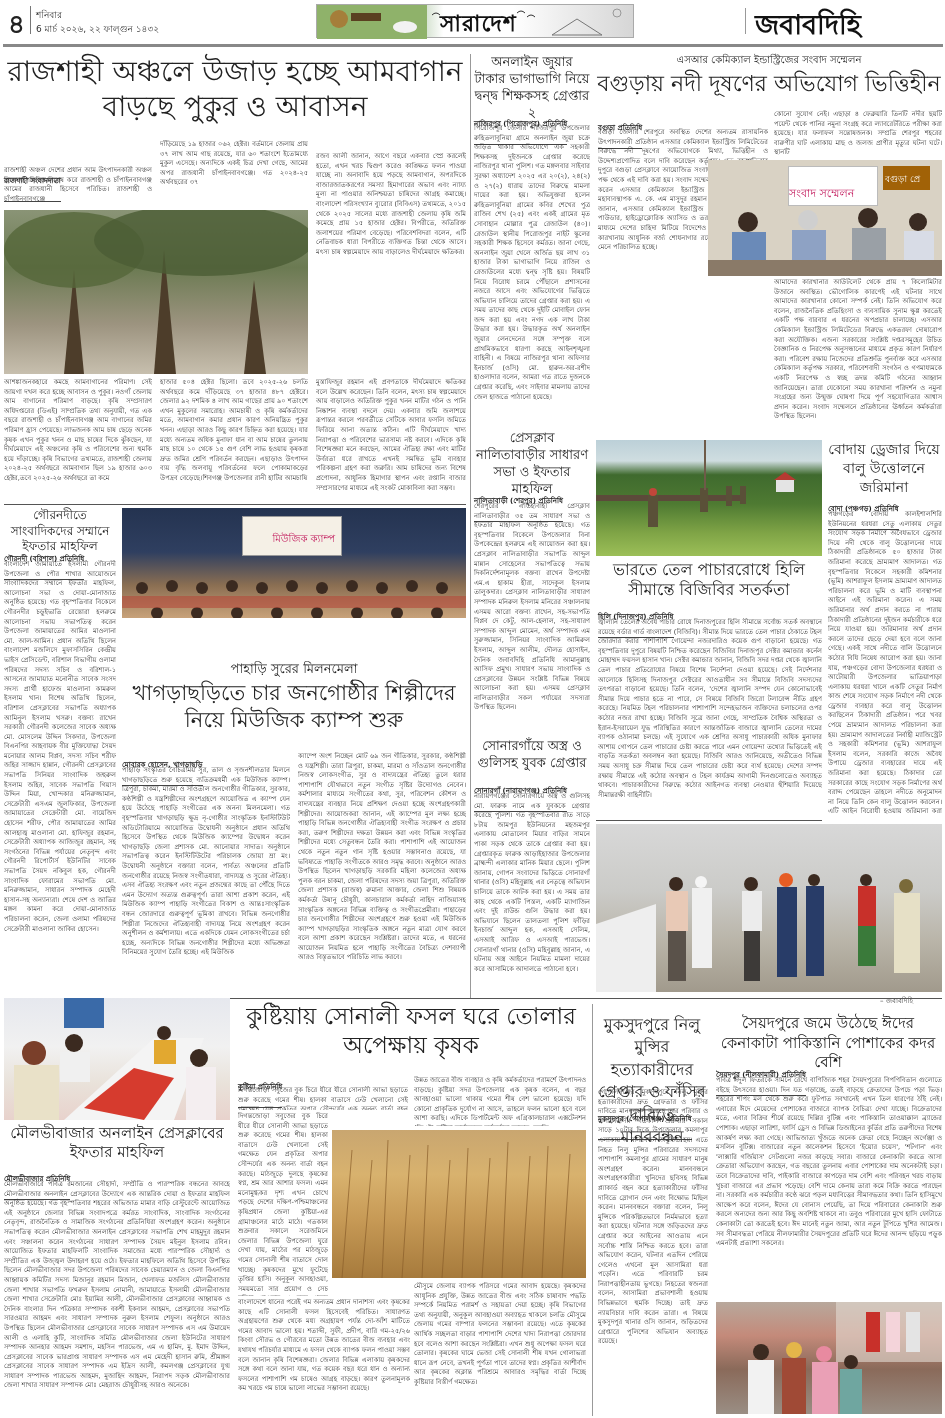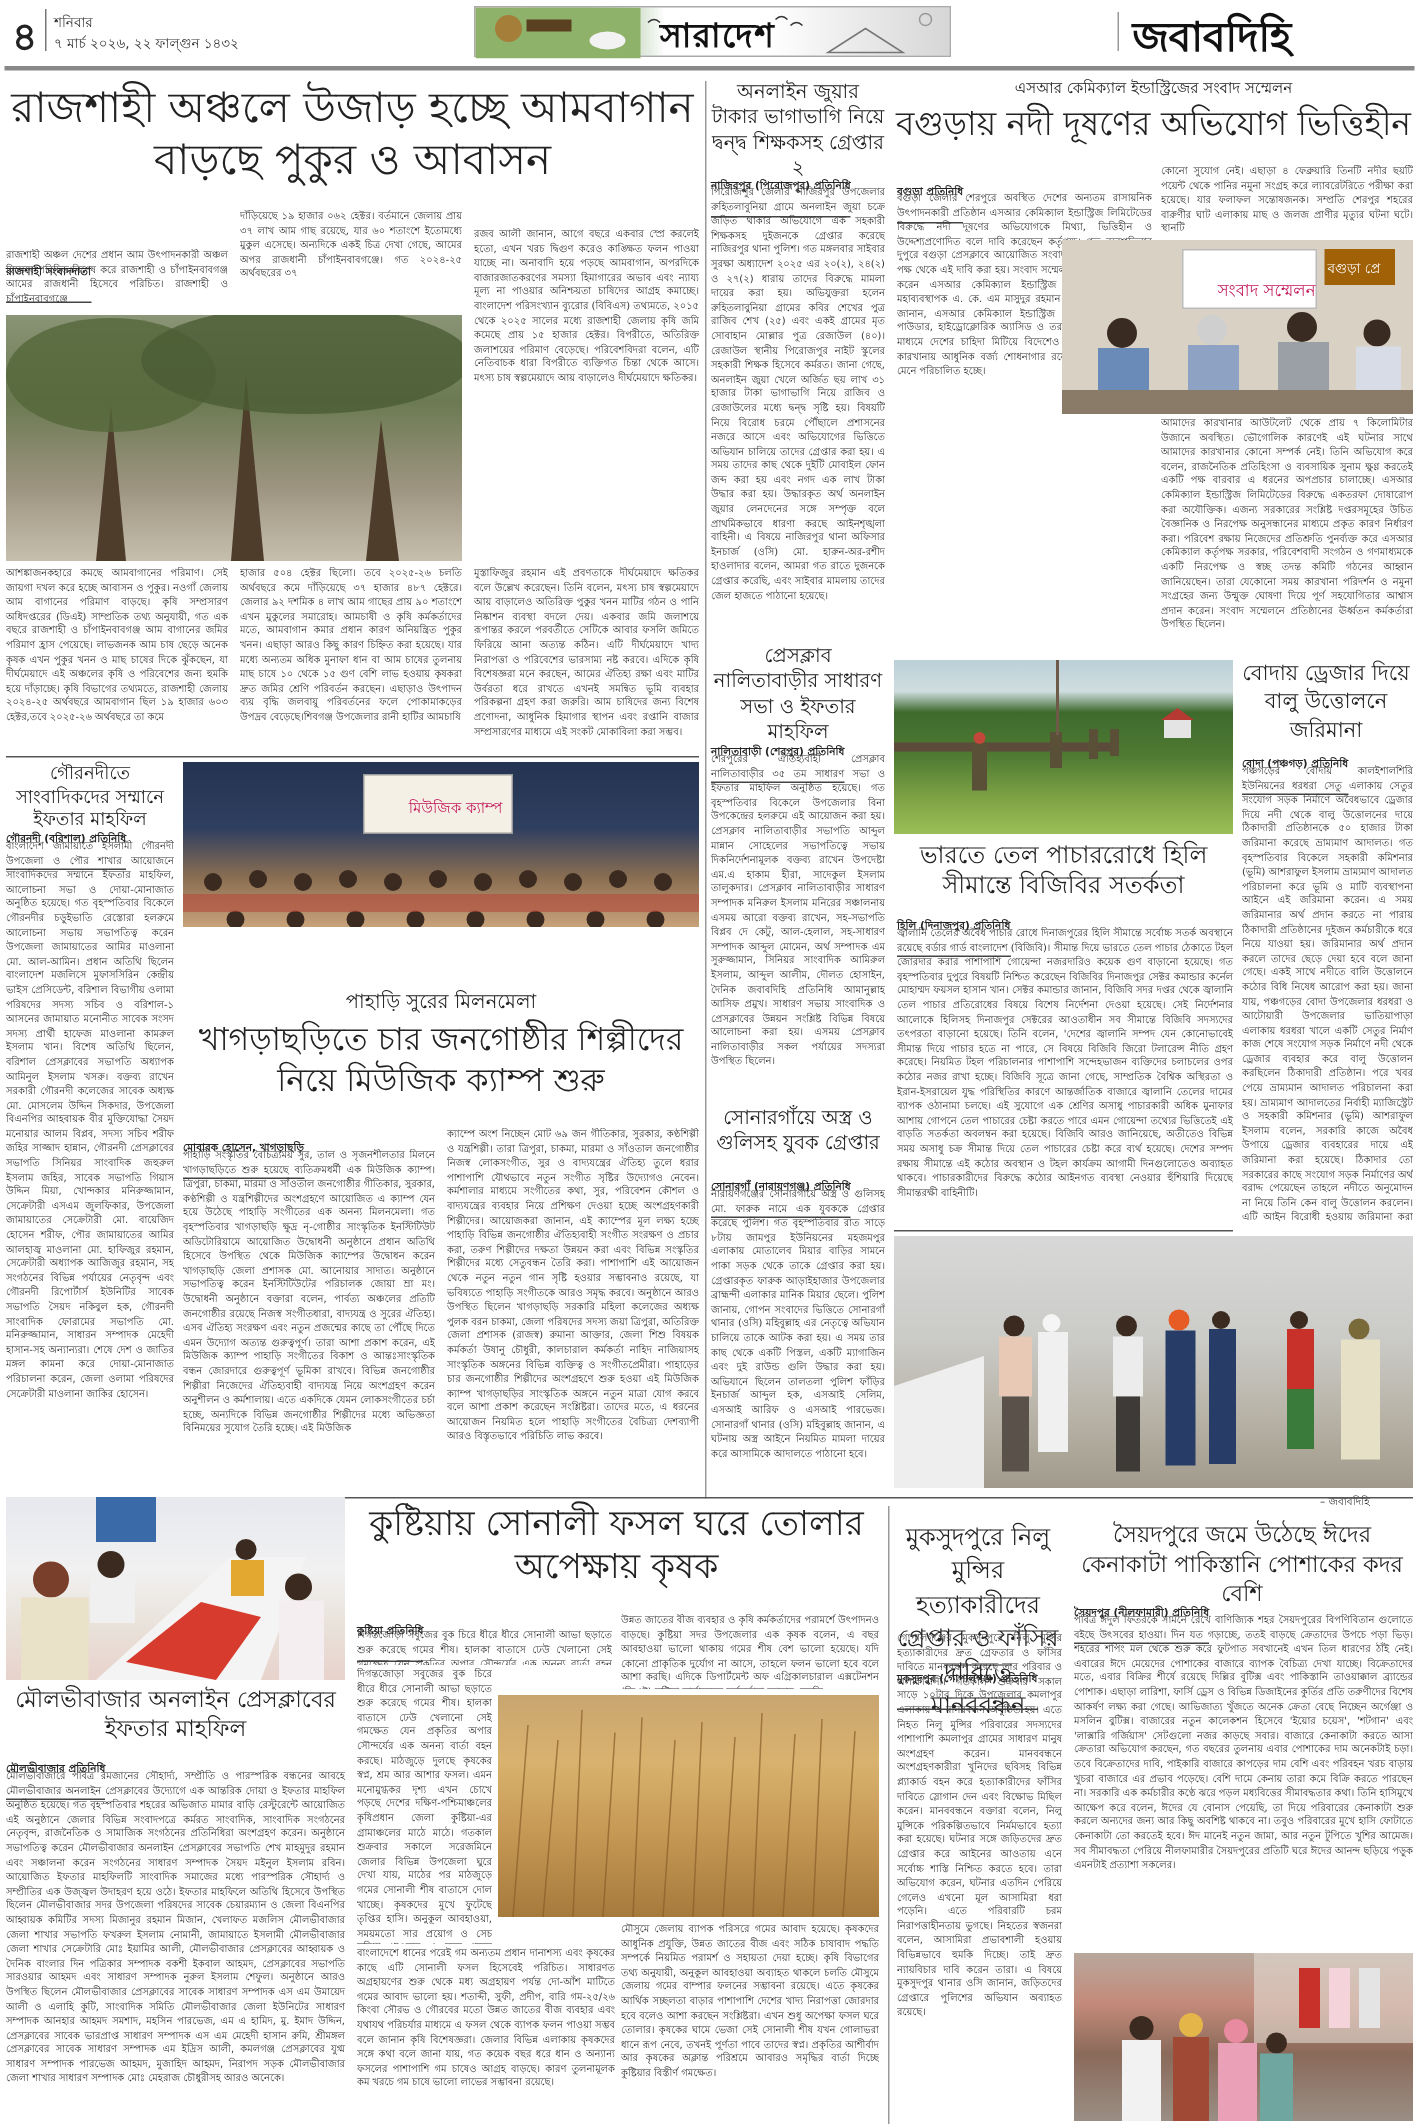--- a/index.html
+++ b/index.html
@@ -24,21 +24,21 @@
 .vrule{width:1px;background:#999}
 .credit{font-size:7px;color:#333}
 </style>
 </head>
 <body>
 
 <div class="abs masthead">
   <div class="abs pagenum">৪</div>
   <div class="abs vsep"></div>
   <div class="abs day">শনিবার</div>
-  <div class="abs date">৭ মার্চ ২০২৬, ২২ ফাল্গুন ১৪৩২</div>
+  <div class="abs date">6 মার্চ ২০২৬, ২২ ফাল্গুন ১৪৩২</div>
   <div class="abs banner">
     <svg width="318" height="34">
       <rect x="0" y="0" width="110" height="34" fill="#8fb26a"></rect>
       <circle cx="22" cy="14" r="9" fill="#a57e3a"></circle>
       <rect x="34" y="8" width="30" height="8" fill="#5a4020"></rect>
       <ellipse cx="88" cy="22" rx="12" ry="6" fill="#f2f2f2"></ellipse>
       <path d="M235 30 L260 14 L285 30 Z" fill="none" stroke="#777"></path>
       <circle cx="300" cy="8" r="4" fill="none" stroke="#999"></circle>
       <path d="M115 10 q4 -4 8 0 M125 14 q4 -4 8 0 M200 8 q4 -4 8 0 M210 12 q4 -4 8 0" stroke="#333" fill="none"></path>
     </svg>
@@ -71,21 +71,21 @@
 <div class="abs hl" style="left:474px;top:54px;width:116px;font-size:13px;line-height:1.3">অনলাইন জুয়ার টাকার ভাগাভাগি নিয়ে দ্বন্দ্ব শিক্ষকসহ গ্রেপ্তার ২</div>
 <div class="abs" style="left:474px;top:111px"><span class="byline">নাজিরপুর (পিরোজপুর) প্রতিনিধি</span></div>
 <div class="abs body" style="left:474px;top:124px;width:116px;height:302px">পিরোজপুর জেলার নাজিরপুর উপজেলার রুহিতলাবুনিয়া গ্রামে অনলাইন জুয়া চক্রে জড়িত থাকার অভিযোগে এক সহকারী শিক্ষকসহ দুইজনকে গ্রেপ্তার করেছে নাজিরপুর থানা পুলিশ। গত মঙ্গলবার সাইবার সুরক্ষা অধ্যাদেশ ২০২৫ এর ২০(২), ২৪(২) ও ২৭(২) ধারায় তাদের বিরুদ্ধে মামলা দায়ের করা হয়। অভিযুক্তরা হলেন রুহিতলাবুনিয়া গ্রামের কবির শেখের পুত্র রাজিব শেখ (২৫) এবং একই গ্রামের মৃত সোবাহান মোল্লার পুত্র রেজাউল (৪০)। রেজাউল স্থানীয় পিরোজপুর নাইট স্কুলের সহকারী শিক্ষক হিসেবে কর্মরত। জানা গেছে, অনলাইন জুয়া খেলে অর্জিত ছয় লাখ ৩১ হাজার টাকা ভাগাভাগি নিয়ে রাজিব ও রেজাউলের মধ্যে দ্বন্দ্ব সৃষ্টি হয়। বিষয়টি নিয়ে বিরোধ চরমে পৌঁছালে প্রশাসনের নজরে আসে এবং অভিযোগের ভিত্তিতে অভিযান চালিয়ে তাদের গ্রেপ্তার করা হয়। এ সময় তাদের কাছ থেকে দুইটি মোবাইল ফোন জব্দ করা হয় এবং নগদ এক লাখ টাকা উদ্ধার করা হয়। উদ্ধারকৃত অর্থ অনলাইন জুয়ার লেনদেনের সঙ্গে সম্পৃক্ত বলে প্রাথমিকভাবে ধারণা করছে আইনশৃঙ্খলা বাহিনী। এ বিষয়ে নাজিরপুর থানা অফিসার ইনচার্জ (ওসি) মো. হারুন-অর-রশীদ হাওলাদার বলেন, আমরা গত রাতে দুজনকে গ্রেপ্তার করেছি, এবং সাইবার মামলায় তাদের জেল হাজতে পাঠানো হয়েছে।</div>
 
 <div class="abs hl" style="left:596px;top:54px;width:346px;font-size:10px">এসআর কেমিক্যাল ইন্ডাস্ট্রিজের সংবাদ সম্মেলন</div>
 <div class="abs hl" style="left:596px;top:72px;width:346px;font-size:22px">বগুড়ায় নদী দূষণের অভিযোগ ভিত্তিহীন</div>
 <div class="abs" style="left:598px;top:115px"><span class="byline">বগুড়া প্রতিনিধি</span></div>
 <div class="abs body" style="left:598px;top:128px;width:170px;height:308px">বগুড়া জেলার শেরপুরে অবস্থিত দেশের অন্যতম রাসায়নিক উৎপাদনকারী প্রতিষ্ঠান এসআর কেমিক্যাল ইন্ডাস্ট্রিজ লিমিটেডের বিরুদ্ধে নদী দূষণের অভিযোগকে মিথ্যা, ভিত্তিহীন ও উদ্দেশ্যপ্রণোদিত বলে দাবি করেছেন কর্তৃপক্ষ। গত বৃহস্পতিবার দুপুরে বগুড়া প্রেসক্লাবে আয়োজিত সংবাদ সম্মেলনে প্রতিষ্ঠানের পক্ষ থেকে এই দাবি করা হয়। সংবাদ সম্মেলনে লিখিত বক্তব্য পাঠ করেন এসআর কেমিক্যাল ইন্ডাস্ট্রিজ লিমিটেডের সহকারী মহাব্যবস্থাপক এ. কে. এম মাসুদুর রহমান। লিখিত বক্তব্যে তিনি জানান, এসআর কেমিক্যাল ইন্ডাস্ট্রিজ কস্টিক সোডা, ব্লিচিং পাউডার, হাইড্রোক্লোরিক অ্যাসিড ও তরল ক্লোরিন উৎপাদনের মাধ্যমে দেশের চাহিদা মিটিয়ে বিদেশেও রপ্তানি করে আসছে। কারখানায় আধুনিক বর্জ্য শোধনাগার রয়েছে এবং সকল নিয়ম মেনে পরিচালিত হচ্ছে।</div>
 <div class="abs body" style="left:774px;top:110px;width:168px;height:48px">কোনো সুযোগ নেই। এছাড়া ৪ ফেব্রুয়ারি তিনটি নদীর ছয়টি পয়েন্ট থেকে পানির নমুনা সংগ্রহ করে ল্যাবরেটরিতে পরীক্ষা করা হয়েছে। যার ফলাফল সন্তোষজনক। সম্প্রতি শেরপুর শহরের বারুণীর ঘাট এলাকায় মাছ ও জলজ প্রাণীর মৃত্যুর ঘটনা ঘটে। স্থানটি</div>
 <div class="abs img" style="left:708px;top:160px;width:234px;height:116px;background:#d9d2c4">
-  <div style="position:absolute;left:80px;top:6px;width:90px;height:40px;background:#fff;border:1px solid #bbb;font-size:11px;color:#c2185b;text-align:right;padding-top:18px">সংবাদ সম্মেলন</div>
+  <div style="position:absolute;left:80px;top:6px;width:90px;height:40px;background:#fff;border:1px solid #bbb;font-size:11px;color:#c2185b;text-align:left;padding-top:18px">সংবাদ সম্মেলন</div>
   <div style="position:absolute;left:175px;top:6px;width:47px;height:24px;background:#a16207;color:#fff;font-size:9px;padding:6px 2px">বগুড়া প্রে</div>
   <svg width="234" height="116" style="position:absolute;left:0;top:0">
     <circle cx="40" cy="62" r="10" fill="#3a2b22"></circle>
       <rect x="24" y="72" width="34" height="30" fill="#6a8ab8"></rect>
     <circle cx="100" cy="60" r="10" fill="#cfcfcf"></circle>
       <rect x="84" y="70" width="34" height="32" fill="#8ea2c4"></rect>
     <circle cx="160" cy="58" r="10" fill="#3a2b22"></circle>
       <rect x="144" y="68" width="34" height="34" fill="#9aa0a6"></rect>
     <circle cx="210" cy="62" r="9" fill="#3a2b22"></circle>
       <rect x="196" y="71" width="30" height="31" fill="#d8dce6"></rect>

